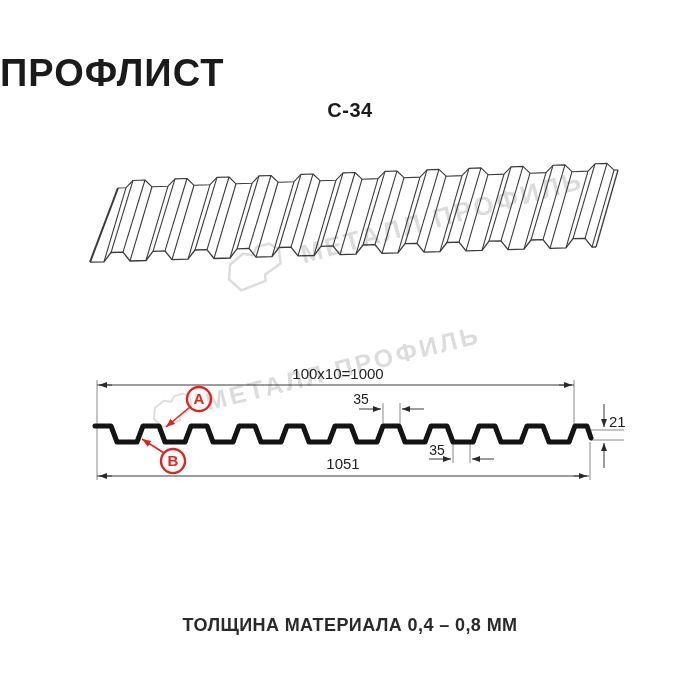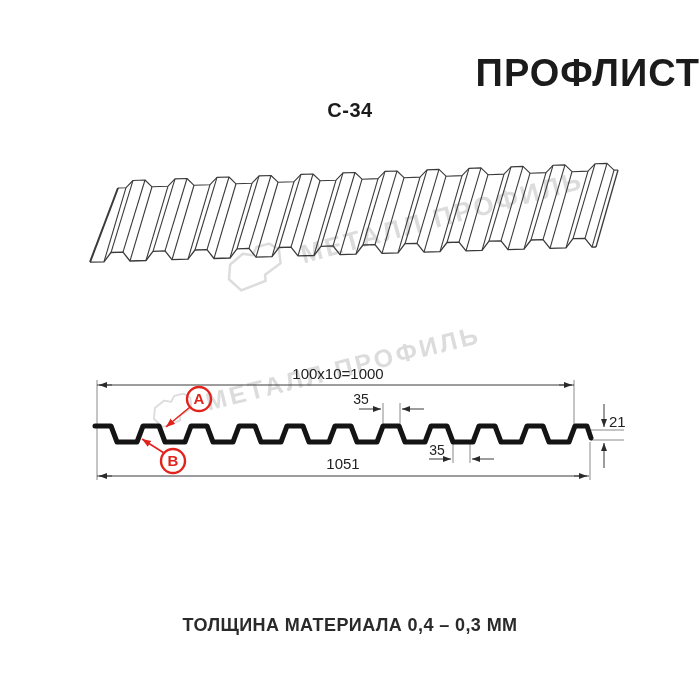--- a/index.html
+++ b/index.html
@@ -1,18 +1,18 @@
 <!DOCTYPE html>
 <html><head>
 <meta charset="utf-8">
 <style>
   html,body{margin:0;padding:0;width:700px;height:700px;background:#fff;overflow:hidden;
             font-family:"Liberation Sans",sans-serif;}
   .stage{position:relative;width:700px;height:700px;background:#fff;}
-  .page-title{position:absolute;left:0;top:52px;width:700px;text-align:right;
+  .page-title{position:absolute;left:0;top:52px;width:700px;text-align:left;
               font-size:38px;font-weight:bold;letter-spacing:1px;color:#1b1b1b;}
   .page-model{position:absolute;left:0;top:99px;width:700px;text-align:center;
               font-size:20px;font-weight:bold;letter-spacing:0.5px;color:#1b1b1b;}
   .footer-note{position:absolute;left:0;top:615px;width:700px;text-align:center;
               font-size:18px;font-weight:bold;letter-spacing:0.4px;color:#2a2a2a;}
   .wm{position:absolute;display:flex;align-items:center;white-space:nowrap;
       color:#dcdcdc;font-weight:bold;pointer-events:none;}
   .wm svg{flex:0 0 auto;}
   .wm-1{left:218px;top:248px;gap:14px;font-size:26px;letter-spacing:3px;
         transform:rotate(-15deg);transform-origin:left center;}
@@ -167,14 +167,14 @@
       <circle class="redcircle" cx="139" cy="39" r="12"></circle>
       <text x="139" y="44" text-anchor="middle" class="callout">A</text>
     </g>
     <g>
       <line class="redline" x1="104" y1="93" x2="82" y2="79" marker-end="url(#rah)"></line>
       <circle class="redcircle" cx="113" cy="101" r="12"></circle>
       <text x="113" y="106" text-anchor="middle" class="callout">B</text>
     </g>
   </svg>
 
-  <div class="footer-note">ТОЛЩИНА МАТЕРИАЛА 0,4 – 0,3 ММ</div>
+  <div class="footer-note">ТОЛЩИНА МАТЕРИАЛА 0,4 – 0,8 ММ</div>
 </div>
 
 </body></html>

